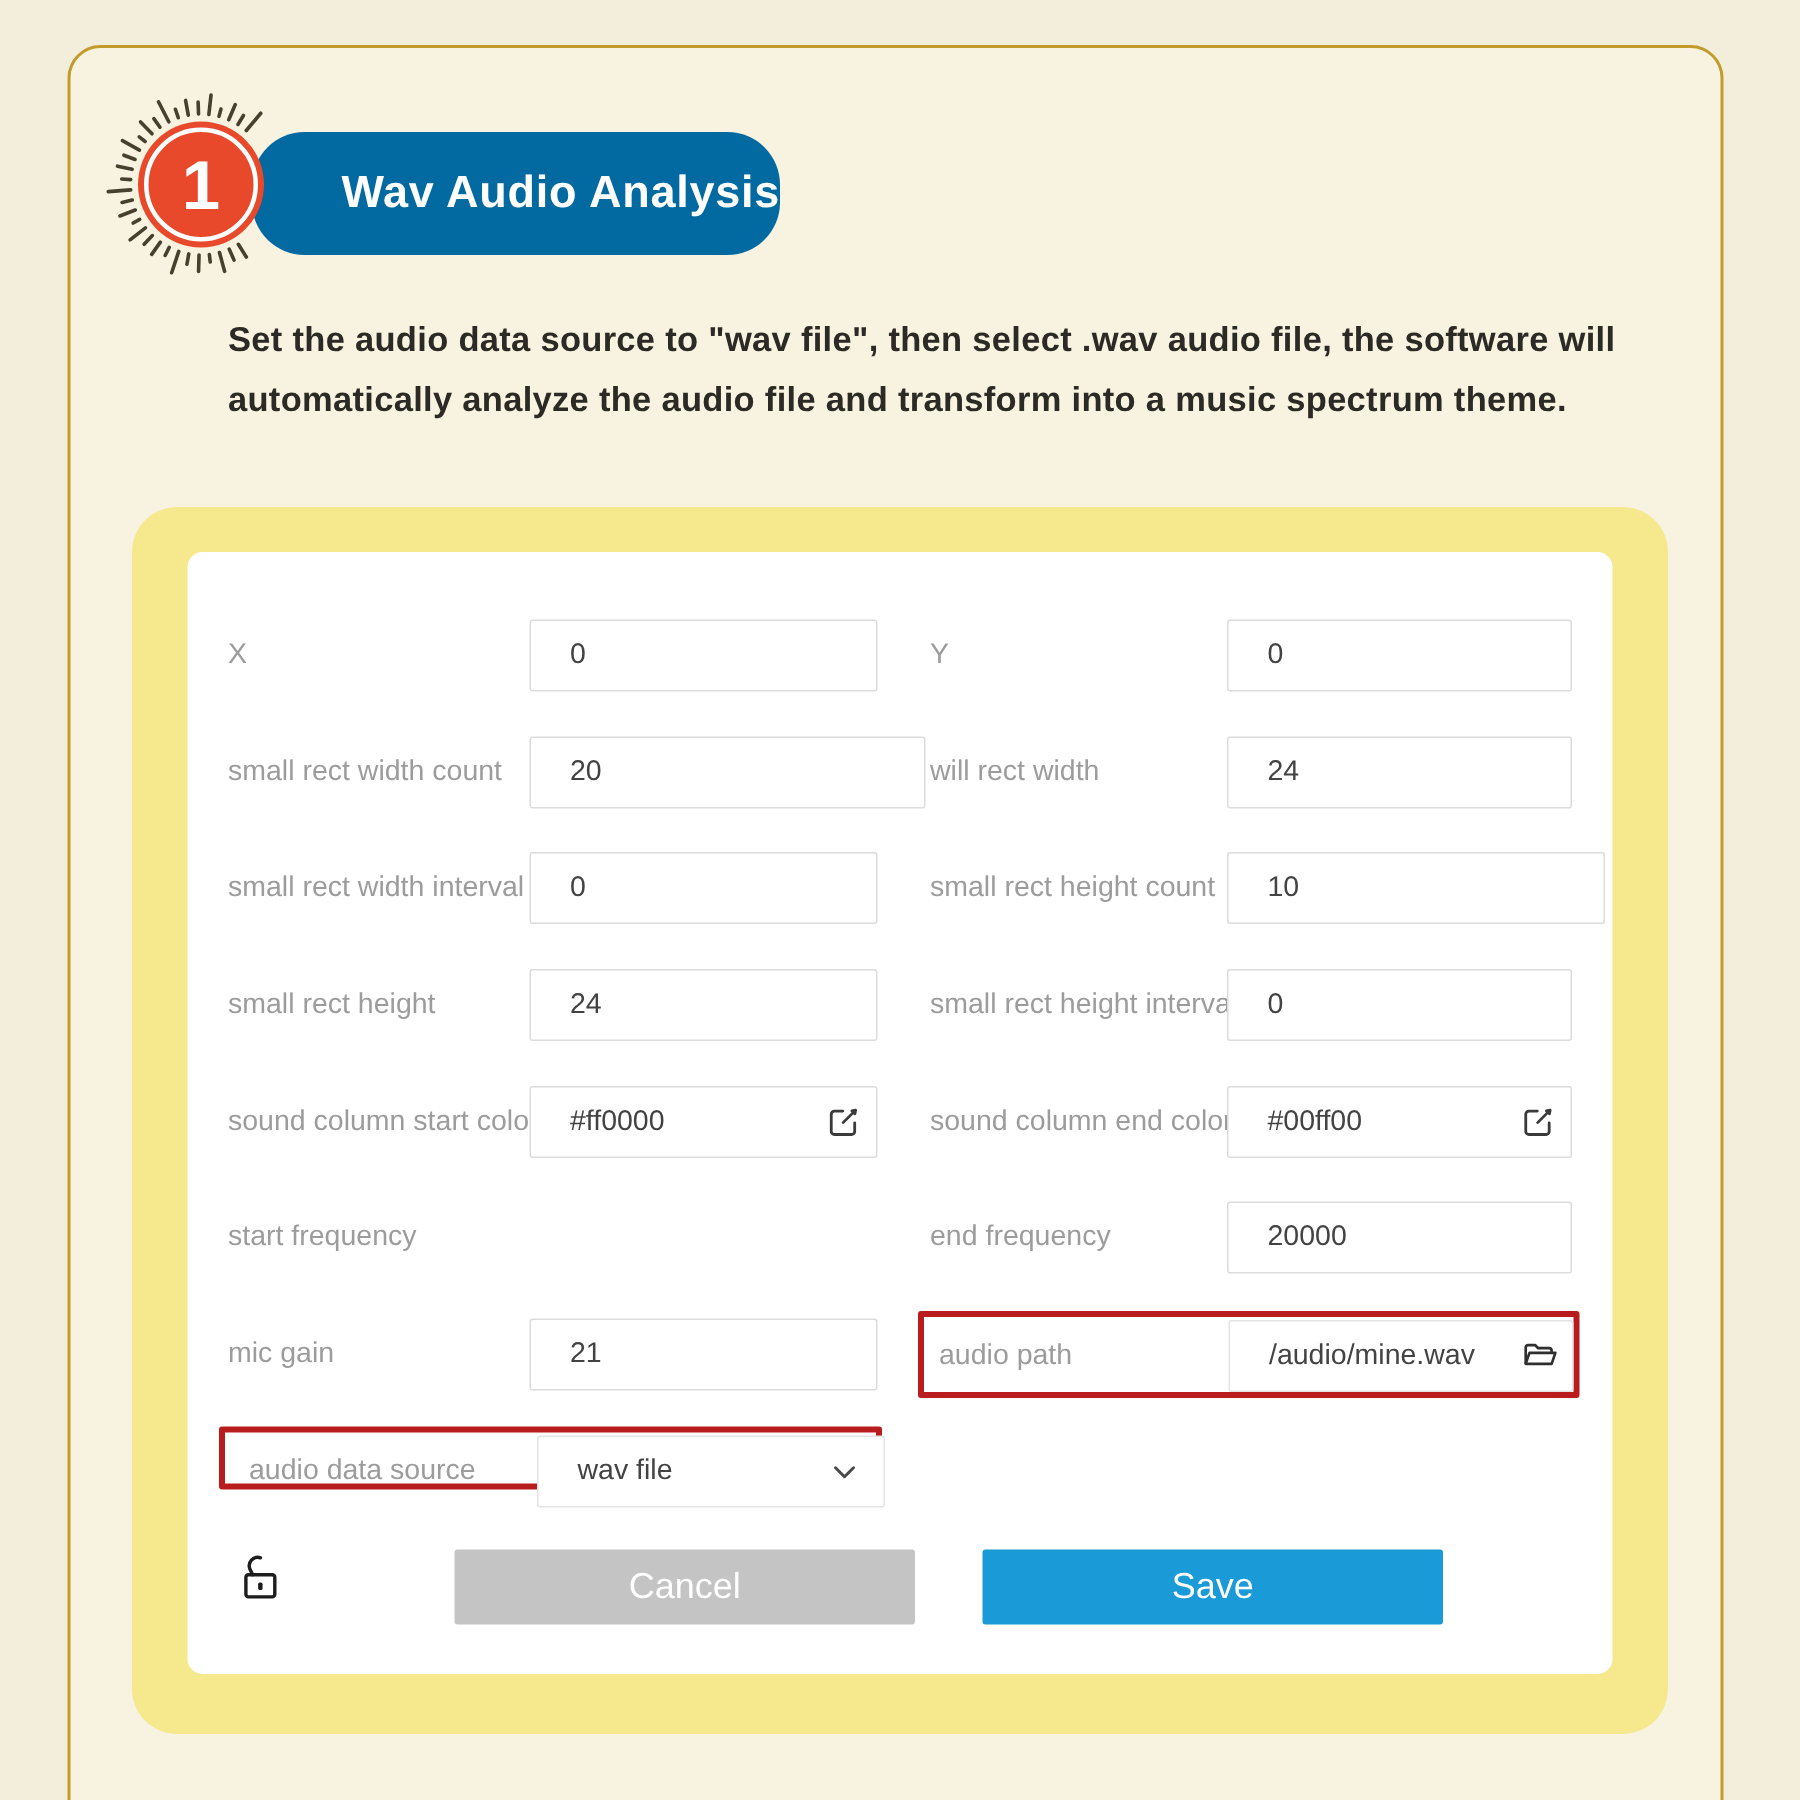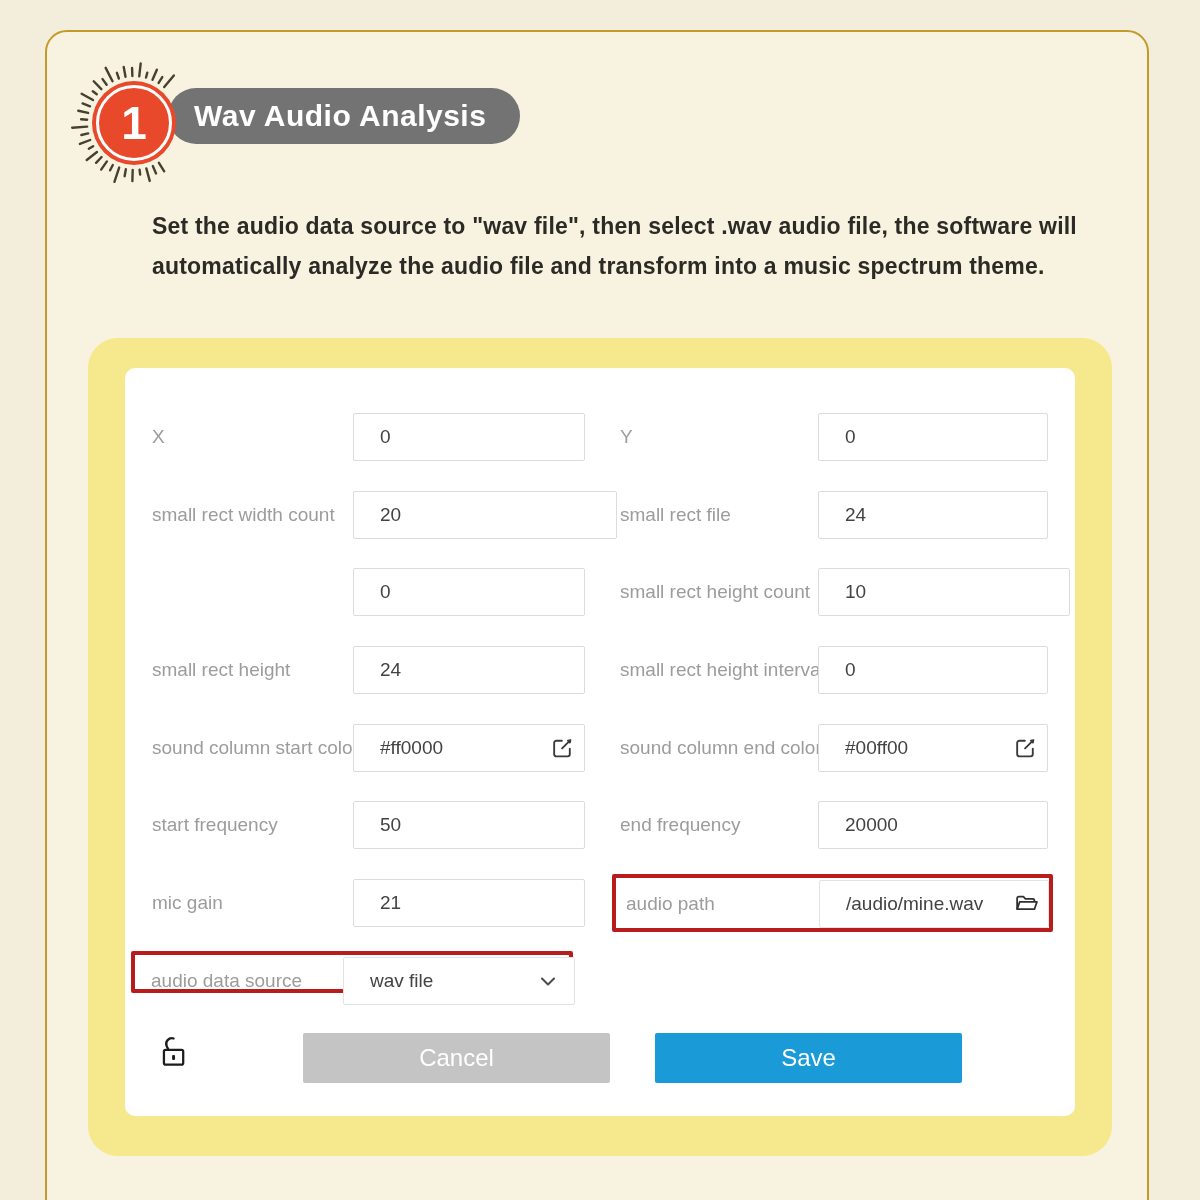--- a/index.html
+++ b/index.html
@@ -7,22 +7,22 @@
     position:relative;width:1200px;height:1200px;overflow:hidden;
     background:#f3eedb;font-family:"Liberation Sans",sans-serif;
   }
   .gold-frame{
     position:absolute;left:45px;top:30px;width:1100px;height:1200px;
     border:2px solid #c39b2a;border-radius:22px;background:#f8f3e0;
   }
   
   .sunburst{position:absolute;left:69px;top:58px;width:130px;height:130px;}
   .pill{
-    position:absolute;left:168px;top:88px;width:352px;height:56px;border-radius:35px;
-    background:#737373;display:flex;align-items:center;justify-content:flex-start;
+    position:absolute;left:168px;top:88px;width:352px;height:82px;border-radius:35px;
+    background:#0369a1;display:flex;align-items:center;justify-content:flex-end;
   }
   .pill-label{color:#ffffff;font-size:30px;font-weight:bold;letter-spacing:.5px;padding-left:26px;}
   .badge{
     position:absolute;left:92px;top:81px;width:84px;height:84px;border-radius:50%;
     background:#e8492b;
   }
   .badge-ring{position:absolute;left:4px;top:4px;right:4px;bottom:4px;border:3px solid #fff;border-radius:50%;}
   .badge-num{
     position:absolute;left:0;top:0;width:100%;height:100%;display:flex;align-items:center;justify-content:center;
     color:#fff;font-size:46px;font-weight:bold;
@@ -119,25 +119,26 @@
     </div>
     <span class="lbl" style="left:495px;top:45px">Y</span>
     <div class="box" style="left:693px;top:45px;width:230px">
       <span class="val">0</span>
     </div>
 
     <span class="lbl" style="left:27px;top:123px">small rect width count</span>
     <div class="box" style="left:228px;top:123px;width:264px">
       <span class="val">20</span>
     </div>
-    <span class="lbl" style="left:495px;top:123px">small rect file</span>
+    <span class="lbl" style="left:495px;top:123px">will rect width</span>
     <div class="box" style="left:693px;top:123px;width:230px">
       <span class="val">24</span>
     </div>
 
+    <span class="lbl" style="left:27px;top:200px">small rect width interval</span>
     <div class="box" style="left:228px;top:200px;width:232px">
       <span class="val">0</span>
     </div>
     <span class="lbl" style="left:495px;top:200px">small rect height count</span>
     <div class="box" style="left:693px;top:200px;width:252px">
       <span class="val">10</span>
     </div>
 
     <span class="lbl" style="left:27px;top:278px">small rect height</span>
     <div class="box" style="left:228px;top:278px;width:232px">
@@ -159,44 +160,41 @@
     <span class="lbl" style="left:495px;top:356px">sound column end color</span>
     <div class="box" style="left:693px;top:356px;width:230px">
       <span class="val">#00ff00</span>
       <svg class="trail-icon" viewBox="0 0 24 24" fill="none" stroke="#3a3a3a" stroke-width="1.8" stroke-linecap="round">
         <path d="M19 12.6 V18 a2 2 0 0 1 -2 2 H6 a2 2 0 0 1 -2 -2 V7 a2 2 0 0 1 2 -2 h5.4"></path>
         <path d="M11.6 12.4 L19.6 4.4 M19.6 4.4 l-2.4 .5 M19.6 4.4 l-.5 2.4"></path>
       </svg>
     </div>
 
     <span class="lbl" style="left:27px;top:433px">start frequency</span>
-    <div class="box" style="left:228px;top:433px;width:232px">
-      <span class="val">50</span>
-    </div>
     <span class="lbl" style="left:495px;top:433px">end frequency</span>
     <div class="box" style="left:693px;top:433px;width:230px">
       <span class="val">20000</span>
     </div>
 
     <span class="lbl" style="left:27px;top:511px">mic gain</span>
     <div class="box" style="left:228px;top:511px;width:232px">
       <span class="val">21</span>
     </div>
     <div class="hl" style="left:487px;top:506px;width:441px;height:58px">
       <span class="lbl" style="left:10px">audio path</span>
       <div class="box" style="left:203px;top:2px;width:230px">
         <span class="val">/audio/mine.wav</span>
         <svg class="trail-icon" viewBox="0 0 24 24" fill="none" stroke="#2f2f2f" stroke-width="1.7" stroke-linejoin="round">
           <path d="M3 17 V6.6 A1.6 1.6 0 0 1 4.6 5 H9 l2 2 h7 a1.6 1.6 0 0 1 1.6 1.6 V10"></path>
           <path d="M3 17 L5.4 10 H22 L19.6 17 Z"></path>
         </svg>
       </div>
     </div>
 
-    <div class="hl" style="left:6px;top:583px;width:442px;height:42px">
+    <div class="hl" style="left:21px;top:583px;width:442px;height:42px">
       <span class="lbl" style="left:16px">audio data source</span>
       <div class="box" style="left:208px;top:2px;width:232px">
         <span class="val">wav file</span>
         <svg class="sel-chevron" viewBox="0 0 24 24" fill="none" stroke="#4a4a4a" stroke-width="2" stroke-linecap="round" stroke-linejoin="round">
           <path d="M6 9.5 l6 6 6 -6"></path>
         </svg>
       </div>
     </div>
 
     <svg class="unlock" viewBox="0 0 28 30" fill="none" stroke="#1d1d1d" stroke-width="2" stroke-linecap="round">

